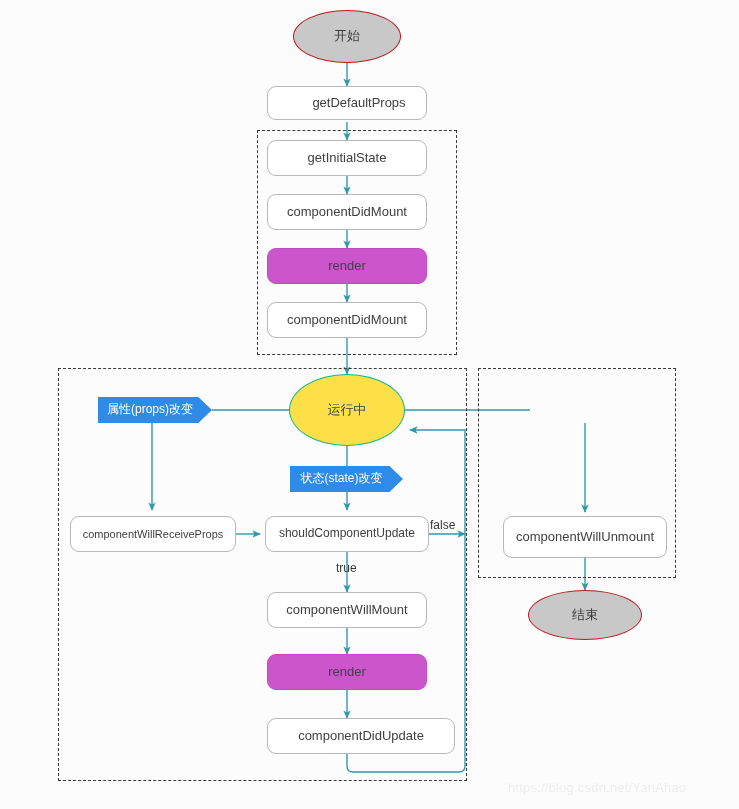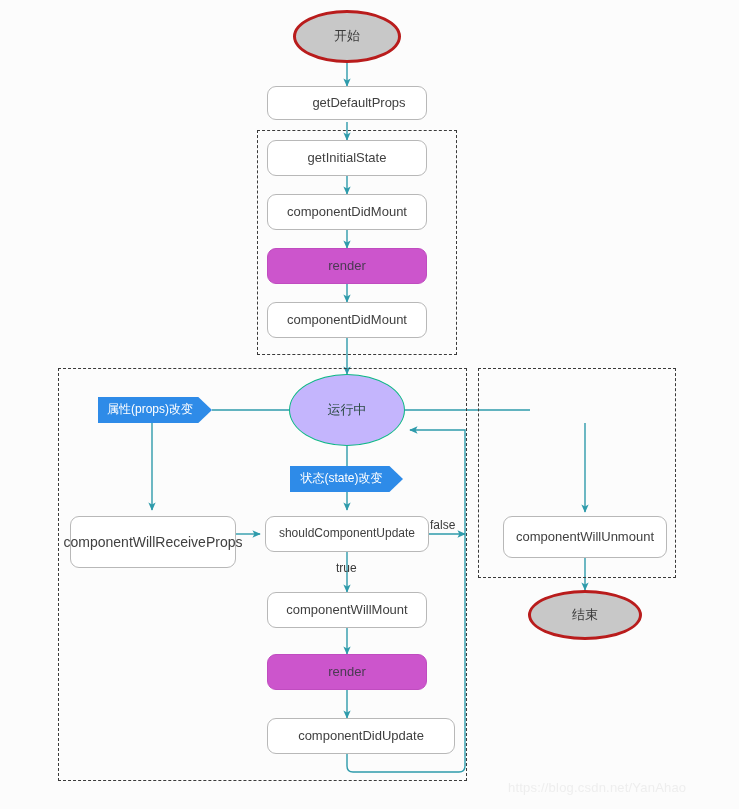--- a/index.html
+++ b/index.html
@@ -41,27 +41,27 @@
   .proc-render {
     background: #cc55cc;
     border: 1px solid #c04cc0;
     border-radius: 9px;
     color: #4a3a52;
     font-size: 13px;
     text-align: right;
   }
   .terminator {
     background: #c8c8c8;
-    border: 3px solid #b91c1c;
+    border: 1px solid #b91c1c;
     border-radius: 50%;
     color: #3a3a3a;
     font-size: 13px;
   }
   .state-ellipse {
-    background: #c4b5fd;
+    background: #fde047;
     border: 1px solid #0bb884;
     border-radius: 50%;
     color: #2b4a42;
     font-size: 13px;
   }
   .banner {
     color: #ffffff;
     font-size: 12px;
     padding-right: 10px;
   }
@@ -195,21 +195,21 @@
     <span class="banner-shape pointed"></span>
     <span class="banner-label">属性(props)改变</span>
   </div>
 
   <div class="node banner" style="left:290px; top:466px; width:113px; height:26px;">
     <span class="banner-shape pointed"></span>
     <span class="banner-label">状态(state)改变</span>
   </div>
 
 
-  <div class="node proc" style="left:70px; top:516px; width:166px; height:52px; font-size:14px;">
+  <div class="node proc" style="left:70px; top:516px; width:166px; height:36px; font-size:11px;">
     <span>componentWillReceiveProps</span>
   </div>
 
   <div class="node proc" style="left:265px; top:516px; width:164px; height:36px; font-size:12px;">
     <span>shouldComponentUpdate</span>
   </div>
 
   <div class="edge-label" style="left:430px; top:518px;">
     <span>false</span>
   </div>

